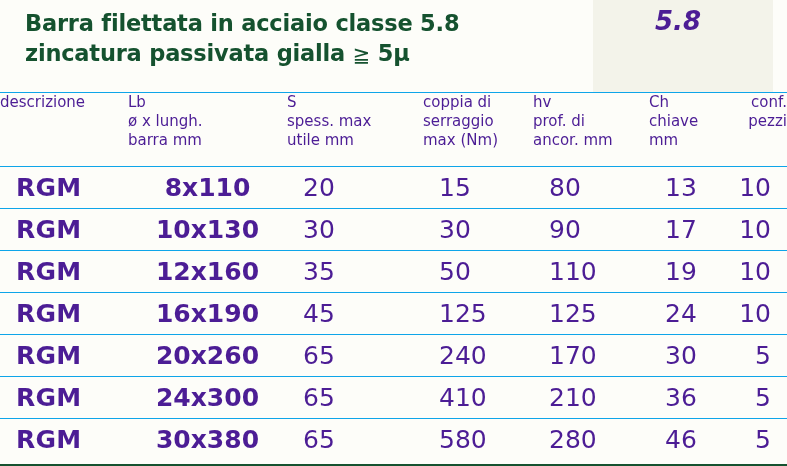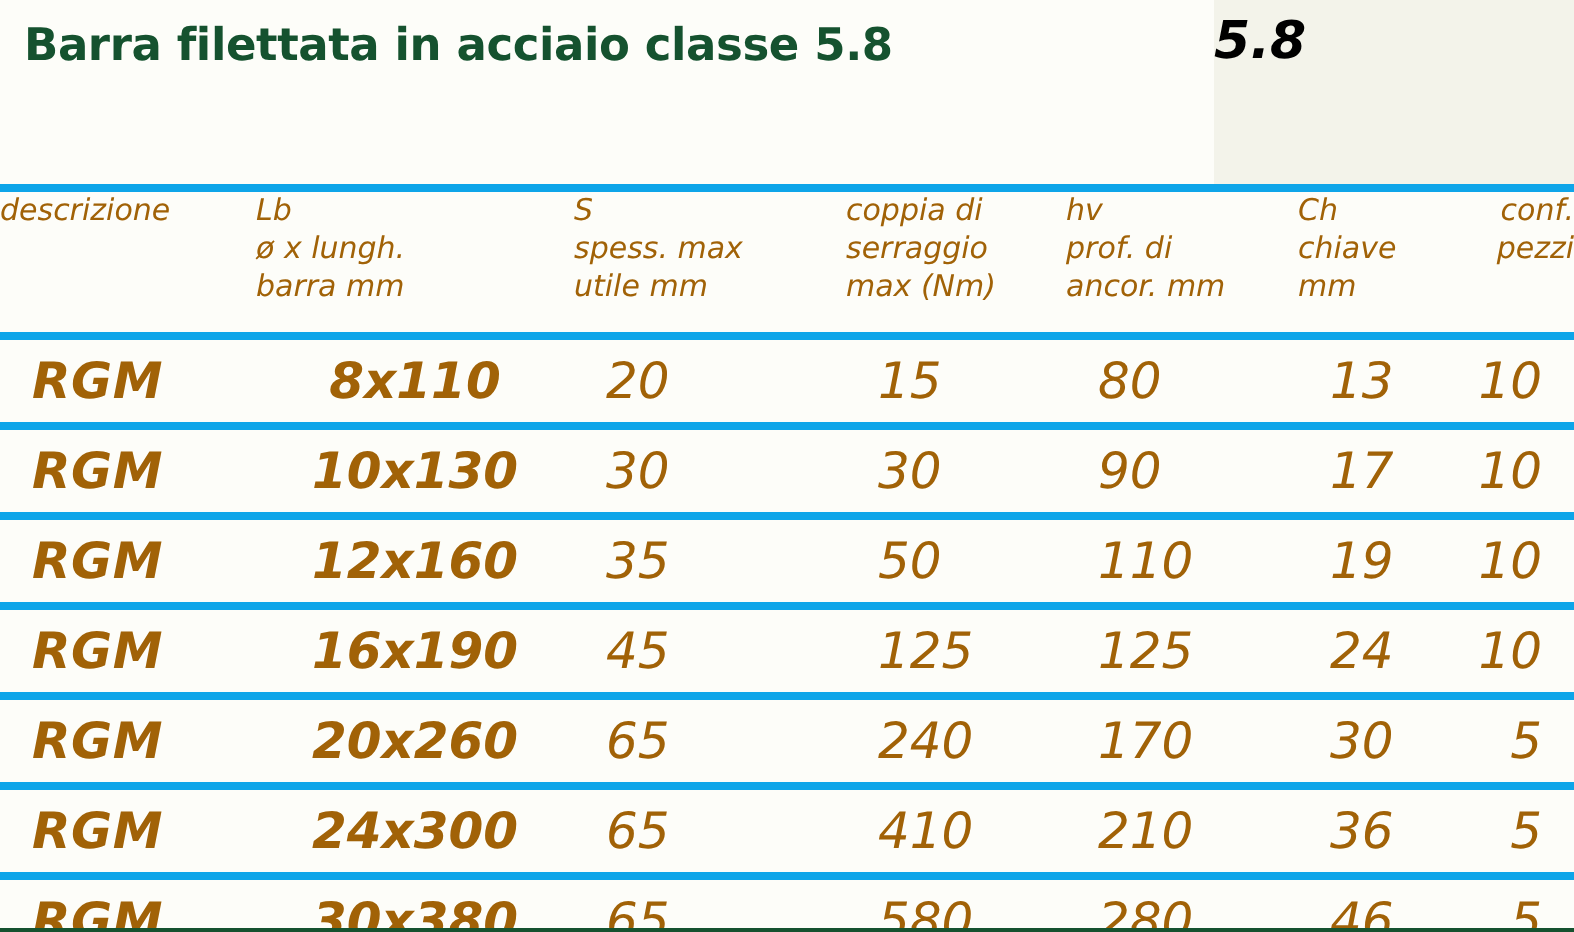--- a/index.html
+++ b/index.html
@@ -18,39 +18,40 @@
     position: relative;
     width: 787px;
     height: 466px;
     background: #fdfdf9;
     box-sizing: border-box;
   }
   
   .ghost {
     position: absolute;
     top: 0;
-    right: 0;
+    right: 14px;
     width: 180px;
     height: 92px;
     background: #f3f3ea;
-    color: #000000;
+    color: #4c1d95;
     font-size: 26px;
     font-weight: bold;
     font-style: italic;
     line-height: 30px;
-    text-align: left;
+    text-align: center;
     padding: 6px 10px 0 0;
     box-sizing: border-box;
     overflow: hidden;
     user-select: none;
   }
 
   .title-block {
     position: relative;
     padding: 8px 12px 4px 12px;
+    margin-left: 13px;
   }
   .title-line {
     font-size: 22.5px;
     font-weight: bold;
     letter-spacing: -0.2px;
     line-height: 30px;
     color: #15522f;
     white-space: nowrap;
   }
   .ge {
@@ -70,26 +71,25 @@
   }
   table.spec col.c0 { width: 128px; }
   table.spec col.c1 { width: 159px; }
   table.spec col.c2 { width: 136px; }
   table.spec col.c3 { width: 110px; }
   table.spec col.c4 { width: 116px; }
   table.spec col.c5 { width: 70px; }
   table.spec col.c6 { width: 68px; }
 
   table.spec th, table.spec td {
-    border-top: 4px solid #0ea5e9;
+    border-top: 1px solid #0ea5e9;
     border-bottom: 0;
     padding: 0;
     vertical-align: top;
-    color: #a16207;
-    font-style: italic;
+    color: #4c1d95;
   }
   .head-row th {
     border-top: 2px solid #15522f;
     font-weight: normal;
     font-size: 15px;
     line-height: 19px;
     text-align: left;
     padding: 6px 8px 6px 8px;
     height: 74px;
     box-sizing: border-box;
@@ -141,20 +141,25 @@
 </style>
 </head>
 <body>
 
 <div class="page">
 
   <div class="ghost">5.8</div>
 
   <div class="title-block">
     <div class="title-line">Barra filettata in acciaio classe 5.8</div>
+    <div class="title-line">
+      <span>zincatura passivata gialla</span>
+      <span class="ge">≧</span>
+      <span>5µ</span>
+    </div>
   </div>
 
   <table class="spec">
     <colgroup>
       <col class="c0">
         <col class="c1">
         <col class="c2">
         <col class="c3">
         <col class="c4">
         <col class="c5">

